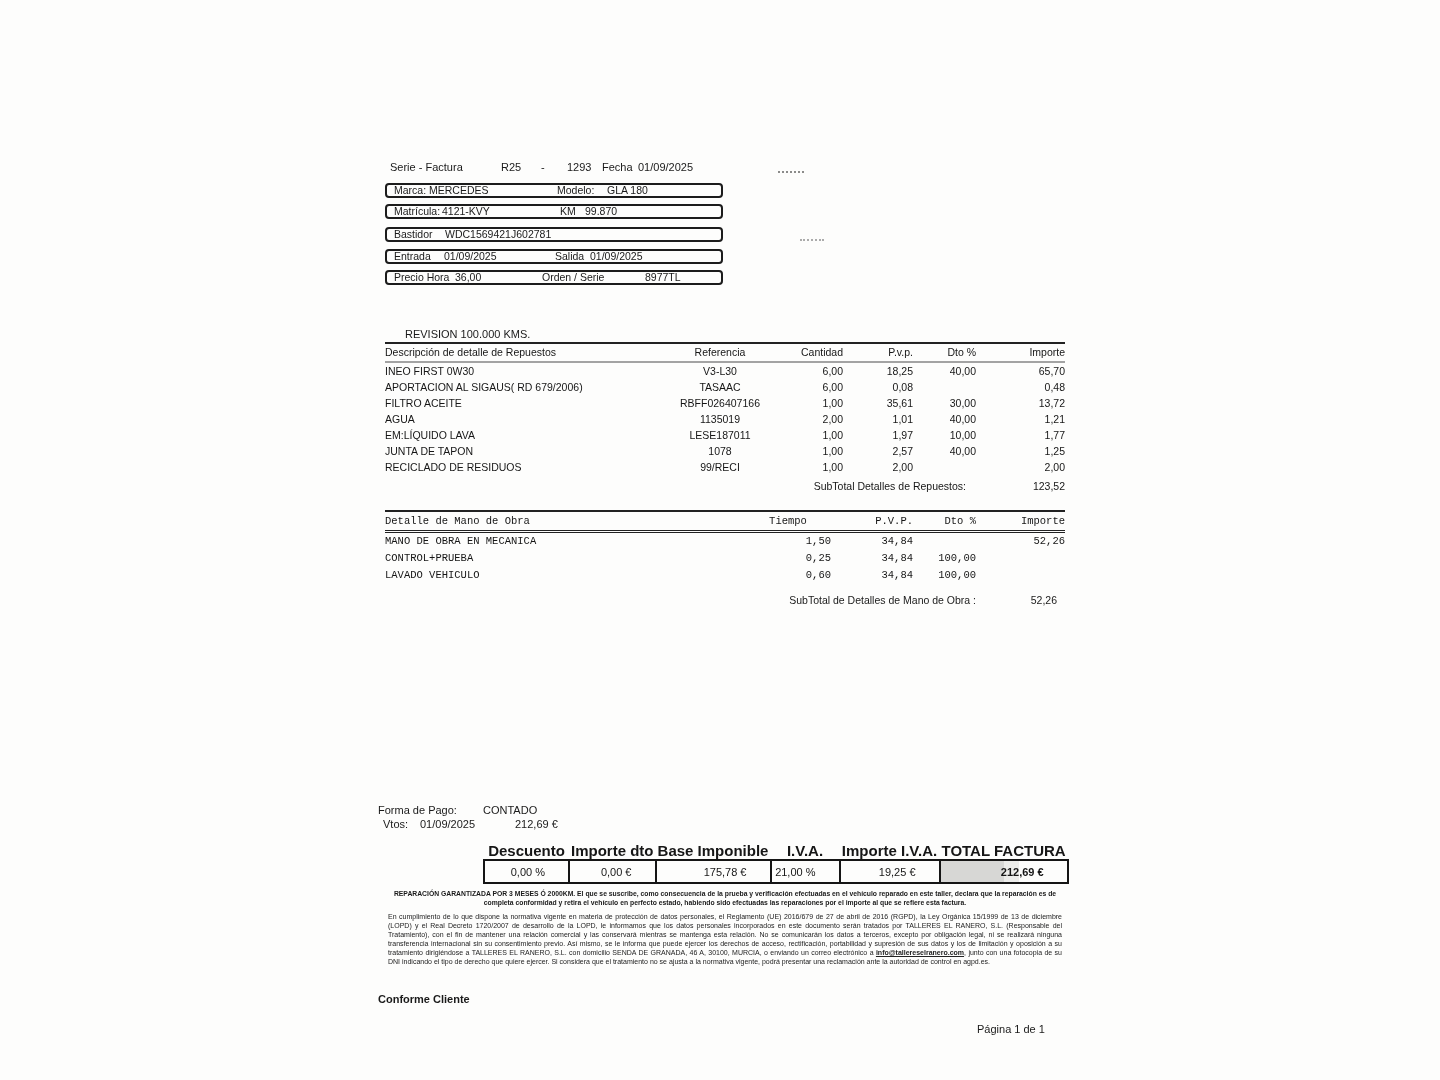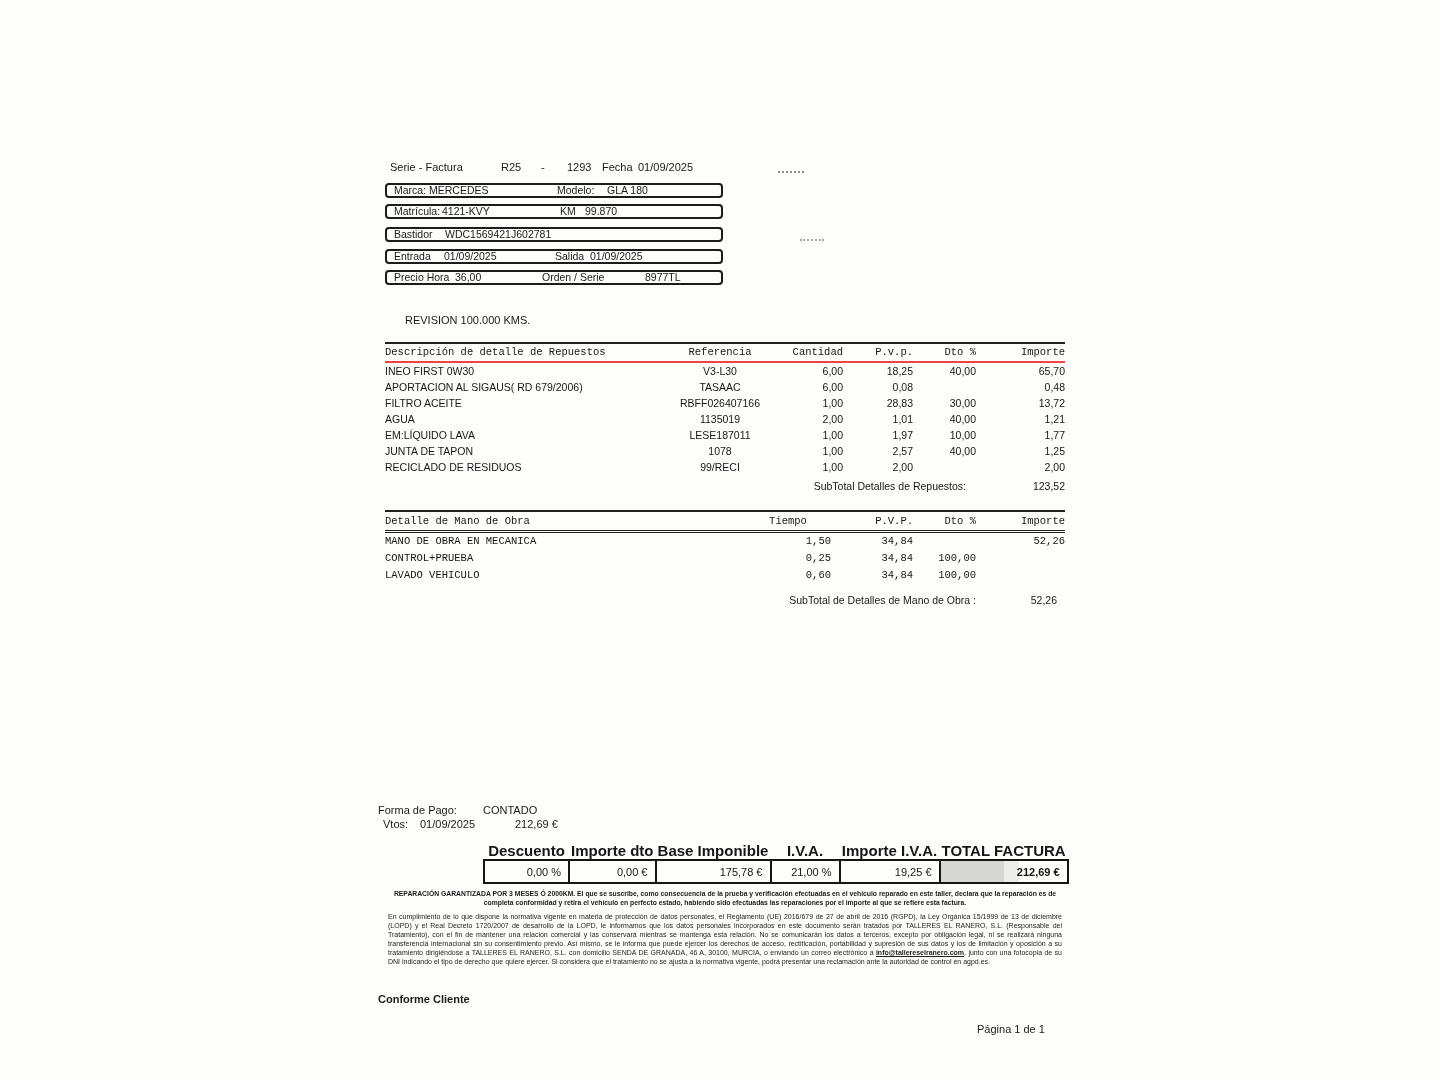--- a/index.html
+++ b/index.html
@@ -19,39 +19,39 @@
   .vbox span { position:absolute; top:0px; font-size:10.5px; line-height:11px; white-space:nowrap; }
 
   
   .tbl { position:absolute; border-collapse:collapse; table-layout:fixed; font-size:10.5px; color:#161616; }
   .tbl th, .tbl td { padding:0; line-height:16px; white-space:nowrap; font-weight:normal; }
   .c-desc { text-align:left; padding-left:4px; }
   .c-ref  { text-align:center; }
   .c-num  { text-align:right; padding-right:8px; }
 
   .parts { left:385px; top:342px; width:680px; }
-  .parts thead th { border-top:2px solid #222; border-bottom:2px solid #ef4444; line-height:17px;font-family:Liberation Mono, monospace; }
+  .parts thead th { border-top:2px solid #222; border-bottom:2px solid #a3a3a3; line-height:17px; }
   .parts tfoot td { padding-top:3px; }
   .parts .sub-label { text-align:right; padding-right:10px; }
 
   .labor { left:385px; top:510px; width:680px;font-family:Liberation Mono, monospace; }
   .labor thead th { border-top:2px solid #222; border-bottom:3px double #222; line-height:18px; }
   .labor tbody td { line-height:17px; }
 
   .subtotal-row {
     position:absolute; left:385px; top:594px; width:680px;
     display:flex; justify-content:flex-end; font-size:10.5px;
   }
   .subtotal-row .sub-val { width:89px; text-align:right; padding-right:8px; }
 
   .totals { left:483px; top:842px; }
   .totals th { font-weight:bold; font-size:15px; text-align:center; line-height:17px; padding:0 2px; white-space:nowrap; }
   .totals td {
     border:2px solid #151515; height:23px; text-align:right;
-    padding-right:7px; font-size:11px; white-space:nowrap;
+    padding-right:23px; font-size:11px; white-space:nowrap;
   }
   .totals td.total-cell {
     font-weight:bold;
     background:linear-gradient(90deg,#d7d7d5 0 50%,#ececea 50% 62%,#fdfdfc 62%);
   }
 
   .legal-warranty {
     position:absolute; left:388px; top:889px; width:674px;
     font-size:6.8px; line-height:9px; text-align:center; color:#191919; font-weight:bold;
   }
@@ -106,21 +106,21 @@
   <div class="vbox" style="top:270px">
     <span style="left:7px">Precio Hora</span>
     <span style="left:68px">36,00</span>
     <span style="left:155px">Orden / Serie</span>
     <span style="left:258px">8977TL</span>
   </div>
 
   <div class="artifact1"></div>
   <div class="artifact2"></div>
 
-  <span class="abs" style="left:405px;top:314px">REVISION 100.000 KMS.</span>
+  <span class="abs" style="left:405px;top:328px">REVISION 100.000 KMS.</span>
 
   <table class="tbl parts">
     <colgroup>
       <col style="width:280px">
         <col style="width:110px">
         <col style="width:68px">
       <col style="width:70px">
         <col style="width:63px">
         <col style="width:89px">
     </colgroup>
@@ -148,21 +148,21 @@
           <td class="c-ref">TASAAC</td>
           <td class="c-num">6,00</td>
           <td class="c-num">0,08</td>
           <td class="c-num"></td>
           <td class="c-num">0,48</td>
         </tr>
         <tr>
           <td class="c-desc">FILTRO ACEITE</td>
           <td class="c-ref">RBFF026407166</td>
           <td class="c-num">1,00</td>
-          <td class="c-num">28,83</td>
+          <td class="c-num">35,61</td>
           <td class="c-num">30,00</td>
           <td class="c-num">13,72</td>
         </tr>
         <tr>
           <td class="c-desc">AGUA</td>
           <td class="c-ref">1135019</td>
           <td class="c-num">2,00</td>
           <td class="c-num">1,01</td>
           <td class="c-num">40,00</td>
           <td class="c-num">1,21</td>

